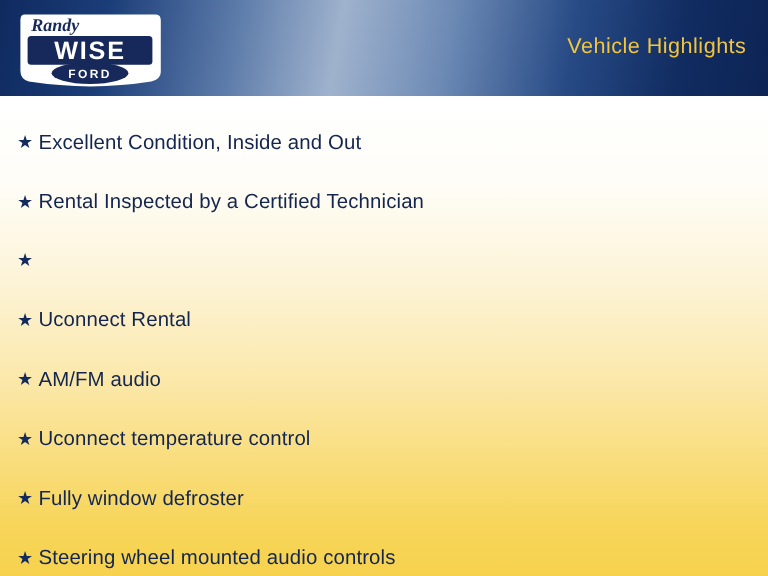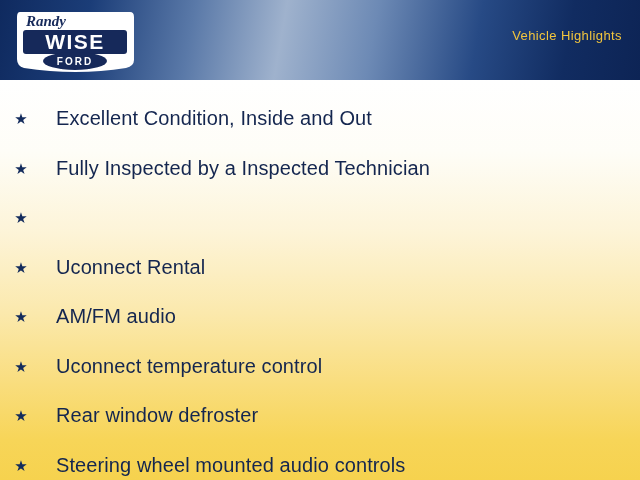--- a/index.html
+++ b/index.html
@@ -30,21 +30,21 @@
         #6d8ab5 58%,
         #274a85 74%,
         #112c61 88%,
         #0d2455 100%);
     overflow: hidden;
   }
   #header-title {
     position: absolute;
     right: 18px;
     top: 28px;
-    font-size: 13px;
+    font-size: 18px;
     color: #f2c53d;
     letter-spacing: 0.4px;
     white-space: nowrap;
   }
 
   
   #logo {
     position: absolute;
     left: 14px;
     top: 4px;
@@ -75,25 +75,24 @@
   }
   .star {
     width: 22px;
     flex: 0 0 22px;
     text-align: center;
     font-size: 15px;
     color: #132b5c;
     line-height: 1;
   }
   .row-label {
-    font-size: 20px;
+    font-size: 17px;
     color: #14264f;
     letter-spacing: 0.1px;
     white-space: nowrap;
-    margin-left: 24px;
   }
 </style>
 </head>
 <body>
 
 <div id="page">
 
   <div id="header">
 
     <div id="logo">
@@ -115,40 +114,40 @@
     <div id="header-title">Vehicle Highlights</div>
   </div>
 
   <div id="body">
     <div class="row">
       <span class="star">★</span>
       <span class="row-label">Excellent Condition, Inside and Out</span>
     </div>
     <div class="row">
       <span class="star">★</span>
-      <span class="row-label">Fully Inspected by a Inspected Technician</span>
+      <span class="row-label">Rental Inspected by a Certified Technician</span>
     </div>
     <div class="row">
       <span class="star">★</span>
     </div>
     <div class="row">
       <span class="star">★</span>
       <span class="row-label">Uconnect Rental</span>
     </div>
     <div class="row">
       <span class="star">★</span>
       <span class="row-label">AM/FM audio</span>
     </div>
     <div class="row">
       <span class="star">★</span>
       <span class="row-label">Uconnect temperature control</span>
     </div>
     <div class="row">
       <span class="star">★</span>
-      <span class="row-label">Rear window defroster</span>
+      <span class="row-label">Fully window defroster</span>
     </div>
     <div class="row">
       <span class="star">★</span>
       <span class="row-label">Steering wheel mounted audio controls</span>
     </div>
   </div>
 
 </div>
 
 </body></html>

